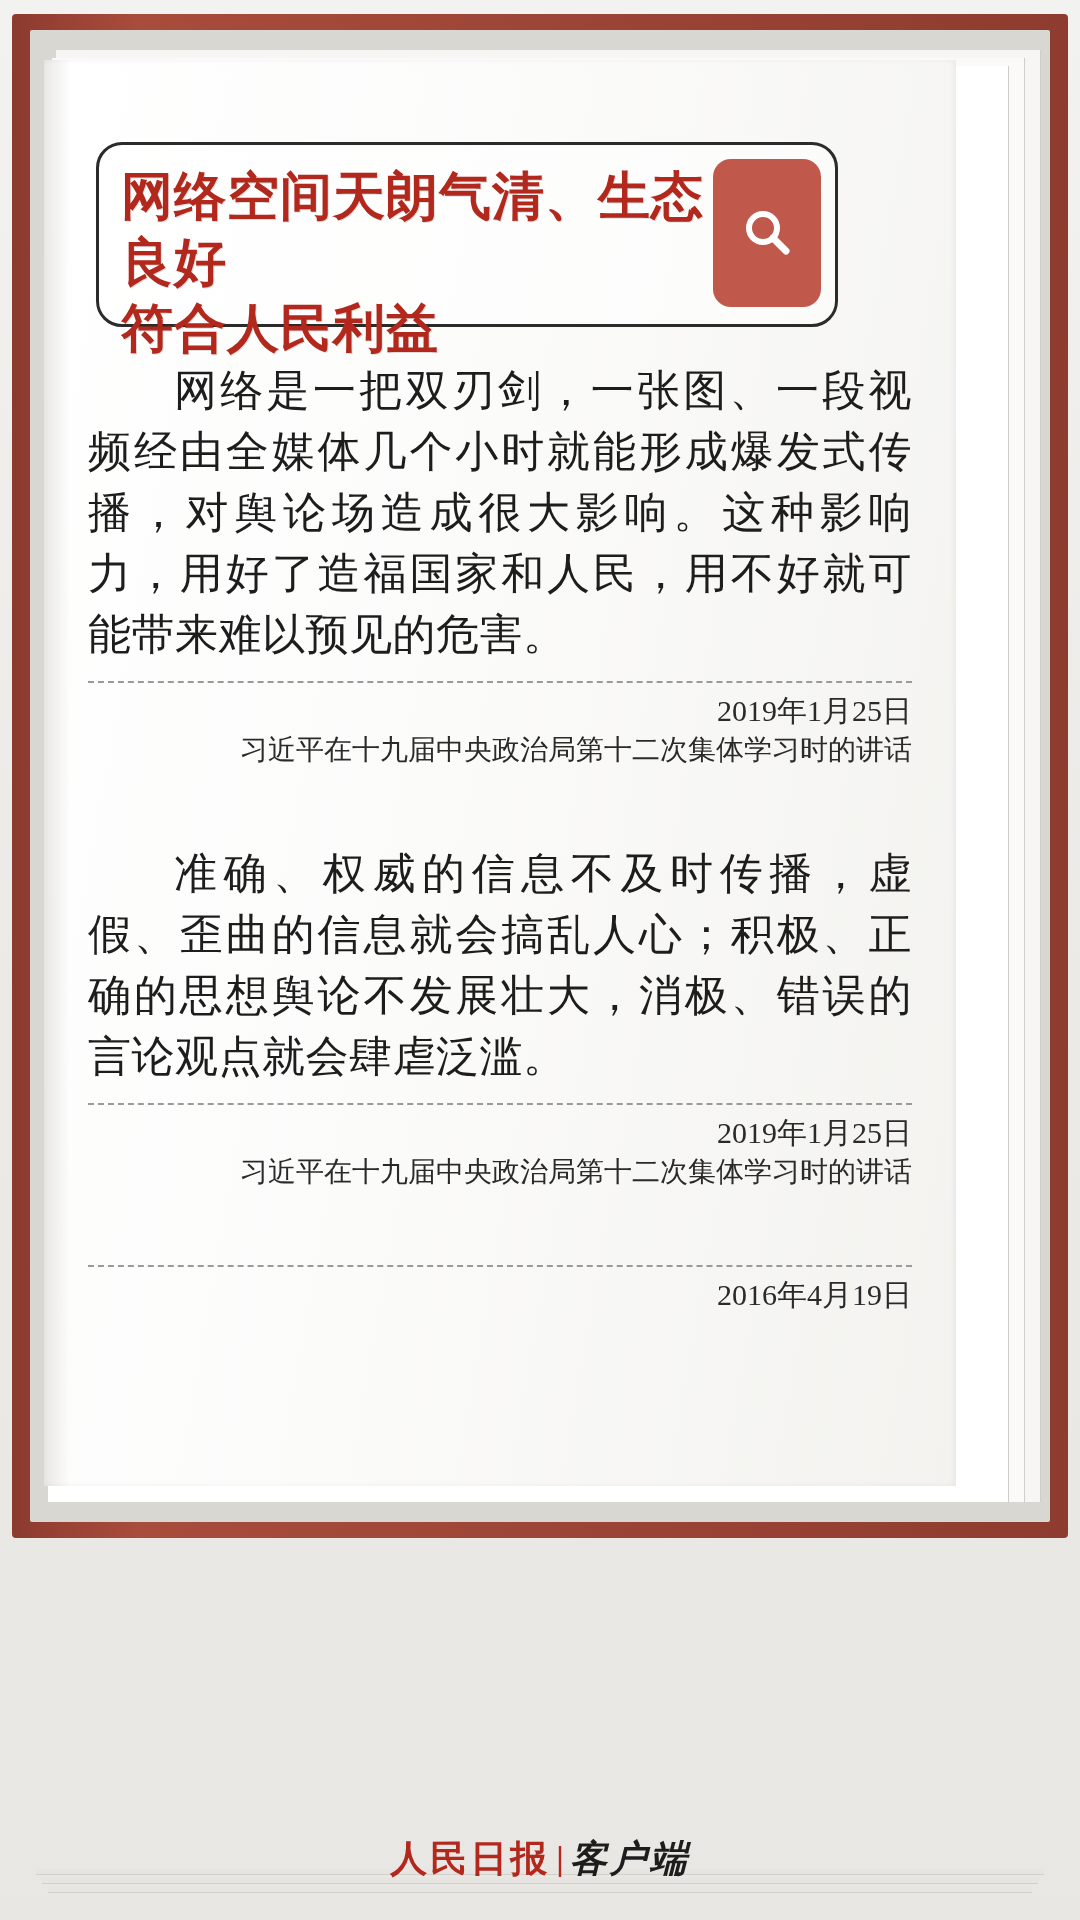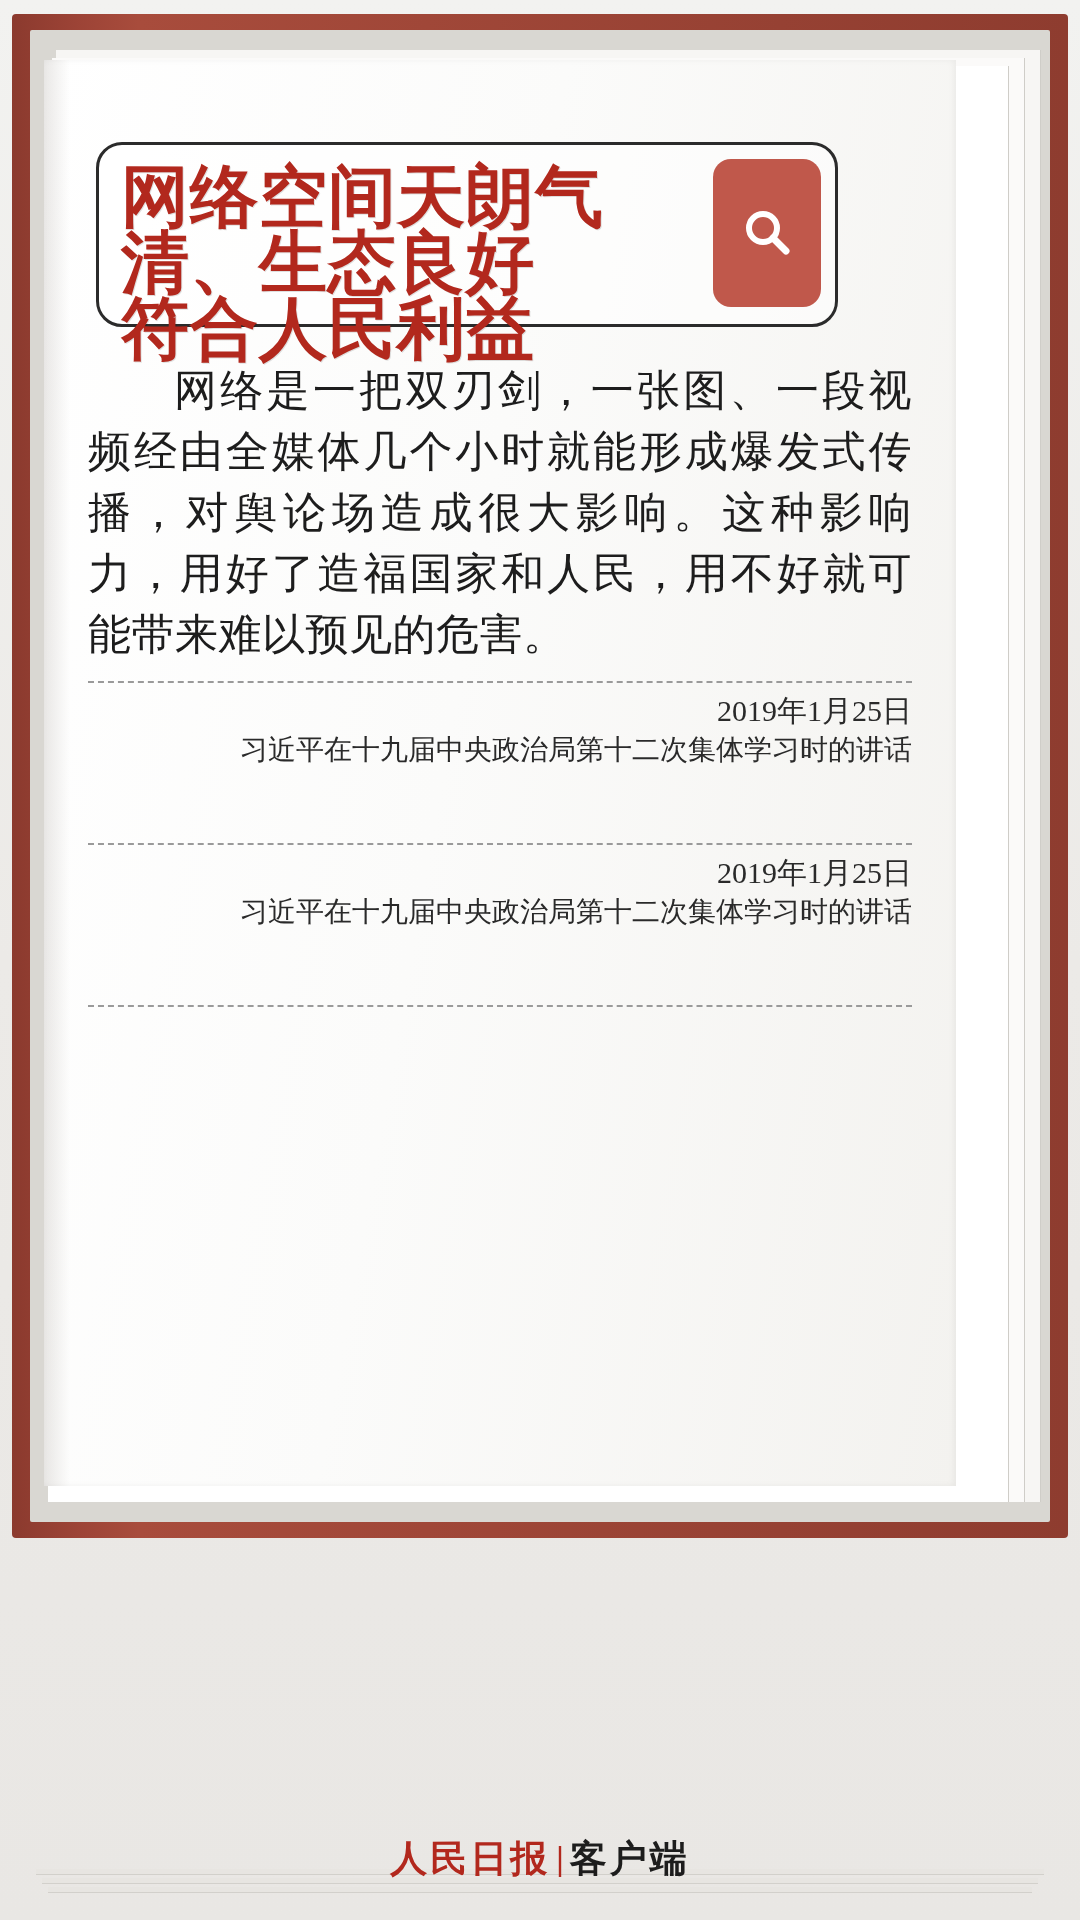--- a/index.html
+++ b/index.html
@@ -106,21 +106,21 @@
     box-sizing: border-box;
   }
   .title-text {
     position: absolute;
     left: 22px;
     top: 18px;
     width: 610px;
     color: #b2281d;
     font-family: "Liberation Sans", "DejaVu Sans", sans-serif;
     font-weight: bold;
-    font-size: 68px;
+    font-size: 52px;
     line-height: 66px;
     letter-spacing: 1px;
     white-space: pre-line;
     text-shadow: 1px 1px 0 rgba(0,0,0,0.12);
   }
   .search-btn {
     position: absolute;
     right: 14px;
     top: 14px;
     width: 108px;
@@ -195,20 +195,21 @@
     font-size: 34px;
     margin: 0 6px;
     font-weight: bold;
   }
   .footer .app {
     color: #1d1d1d;
     font-family: "Liberation Sans", "DejaVu Sans", sans-serif;
     font-weight: bold;
     font-size: 37px;
     letter-spacing: 3px;
+    font-style: italic;
   }
 </style>
 </head>
 <body>
 
 <div class="poster">
 
   <div class="book-frame"></div>
   <div class="page-stack">
     <div class="page-edge e1"></div>
@@ -237,30 +238,32 @@
       <div class="quote-block">
         <div class="quote-text">网络是一把双刃剑，一张图、一段视频经由全媒体几个小时就能形成爆发式传播，对舆论场造成很大影响。这种影响力，用好了造福国家和人民，用不好就可能带来难以预见的危害。</div>
         <div class="divider"></div>
         <div class="attrib">
           <div class="date">2019年1月25日</div>
           <div class="src">习近平在十九届中央政治局第十二次集体学习时的讲话</div>
         </div>
       </div>
 
       <div class="quote-block">
+        <div class="quote-text">准确、权威的信息不及时传播，虚假、歪曲的信息就会搞乱人心；积极、正确的思想舆论不发展壮大，消极、错误的言论观点就会肆虐泛滥。</div>
         <div class="divider"></div>
         <div class="attrib">
           <div class="date">2019年1月25日</div>
           <div class="src">习近平在十九届中央政治局第十二次集体学习时的讲话</div>
         </div>
       </div>
 
       <div class="quote-block">
         <div class="divider"></div>
         <div class="attrib">
+          <div class="date">2016年4月19日</div>
         </div>
       </div>
 
     </div>
   </div>
 
   <div class="bottom-stack">
     <i></i>
     <i></i>
     <i></i>

